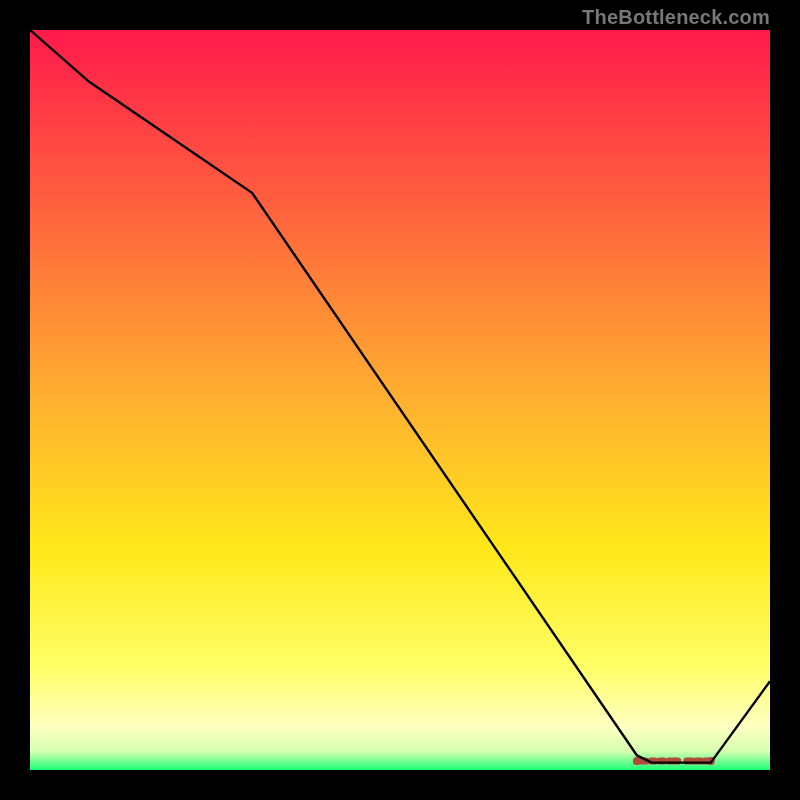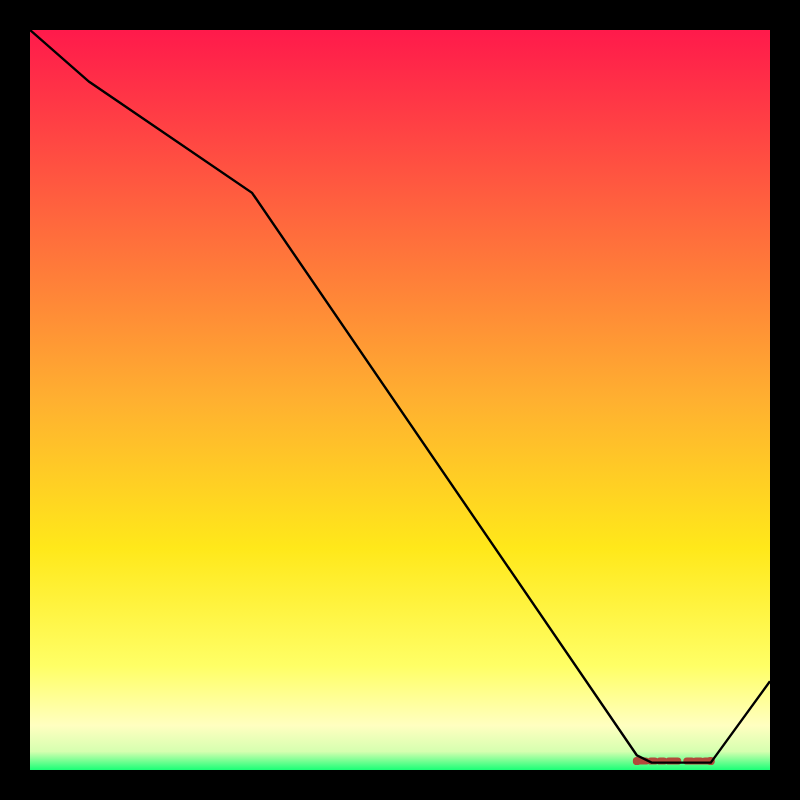--- a/index.html
+++ b/index.html
@@ -34,20 +34,21 @@
     font-weight: 600;
     font-family: Arial, sans-serif;
     letter-spacing: 0.2px;
   }
 </style>
 </head>
 <body>
 
 <div class="frame">
 
+  <div class="watermark">TheBottleneck.com</div>
 
   <div class="plot">
     <svg id="chart-svg" viewBox="0 0 740 740" width="740" height="740">
       <defs>
         <linearGradient id="bg-grad" x1="0" y1="0" x2="0" y2="1">
             <stop offset="0%" stop-color="#ff1a4b"></stop>
             <stop offset="50%" stop-color="#ffb030"></stop>
             <stop offset="70%" stop-color="#ffe81a"></stop>
             <stop offset="86%" stop-color="#ffff66"></stop>
             <stop offset="94%" stop-color="#ffffc0"></stop>

